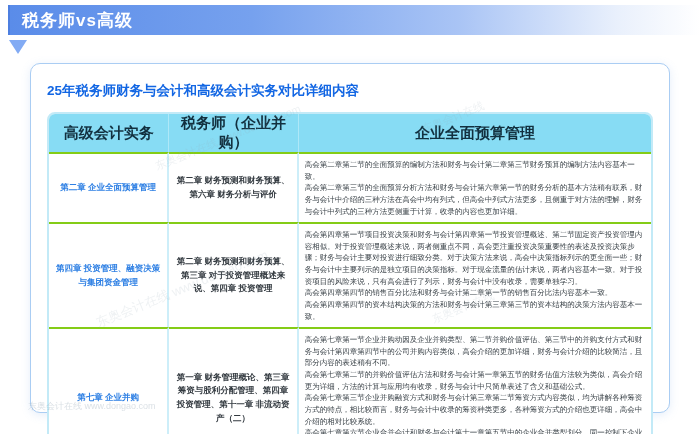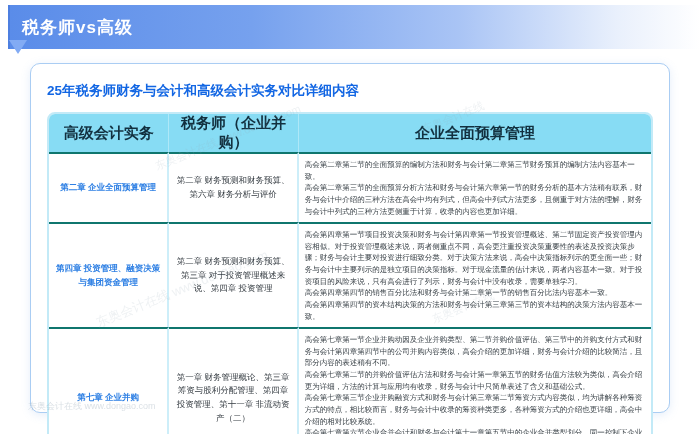--- a/index.html
+++ b/index.html
@@ -7,21 +7,21 @@
     width: 700px; height: 434px;
     background: #ffffff;
     font-family: "Liberation Sans", sans-serif;
     overflow: hidden;
     position: relative;
   }
   
   .banner {
     position: absolute;
     left: 8px; top: 5px;
-    width: 692px; height: 44px;
+    width: 692px; height: 30px;
     background: linear-gradient(90deg, #5a8ce9 0%, #76a1ee 35%, #a9c4f5 65%, #e9f0fc 88%, #ffffff 100%);
     display: flex; align-items: center;
     border-left: 2px solid #4d7fe0;
   }
   .banner-title {
     color: #ffffff;
     font-size: 17px;
     font-weight: bold;
     padding-left: 12px;
     letter-spacing: 1px;
@@ -67,40 +67,40 @@
     font-size: 15px;
     font-weight: bold;
     height: 26px;
     text-align: center;
     border-right: 1px solid #aee8f8;
     vertical-align: middle;
   }
   table.compare th:last-child { border-right: none; }
   table.compare td {
     background: #ffffff;
-    border-top: 2px solid #0f766e;
+    border-top: 2px solid #84cc16;
     border-right: 2px solid #cdeef9;
     vertical-align: middle;
     padding: 5px 6px;
   }
   table.compare td:last-child { border-right: none; }
   .col-adv { width: 20%; }
   .col-tax { width: 21.5%; }
   .col-ana { width: 58.5%; }
   td.cell-adv {
     color: #2f80e4;
     font-size: 8.5px;
     font-weight: bold;
     text-align: center;
     line-height: 1.6;
   }
   td.cell-tax {
     color: #333a40;
     font-size: 8.5px;
-    font-weight: normal;
+    font-weight: bold;
     text-align: center;
     line-height: 1.6;
     white-space: pre-line;
   }
   td.cell-ana {
     color: #3a4248;
     font-size: 7.5px;
     line-height: 1.55;
     text-align: left;
     white-space: pre-line;

